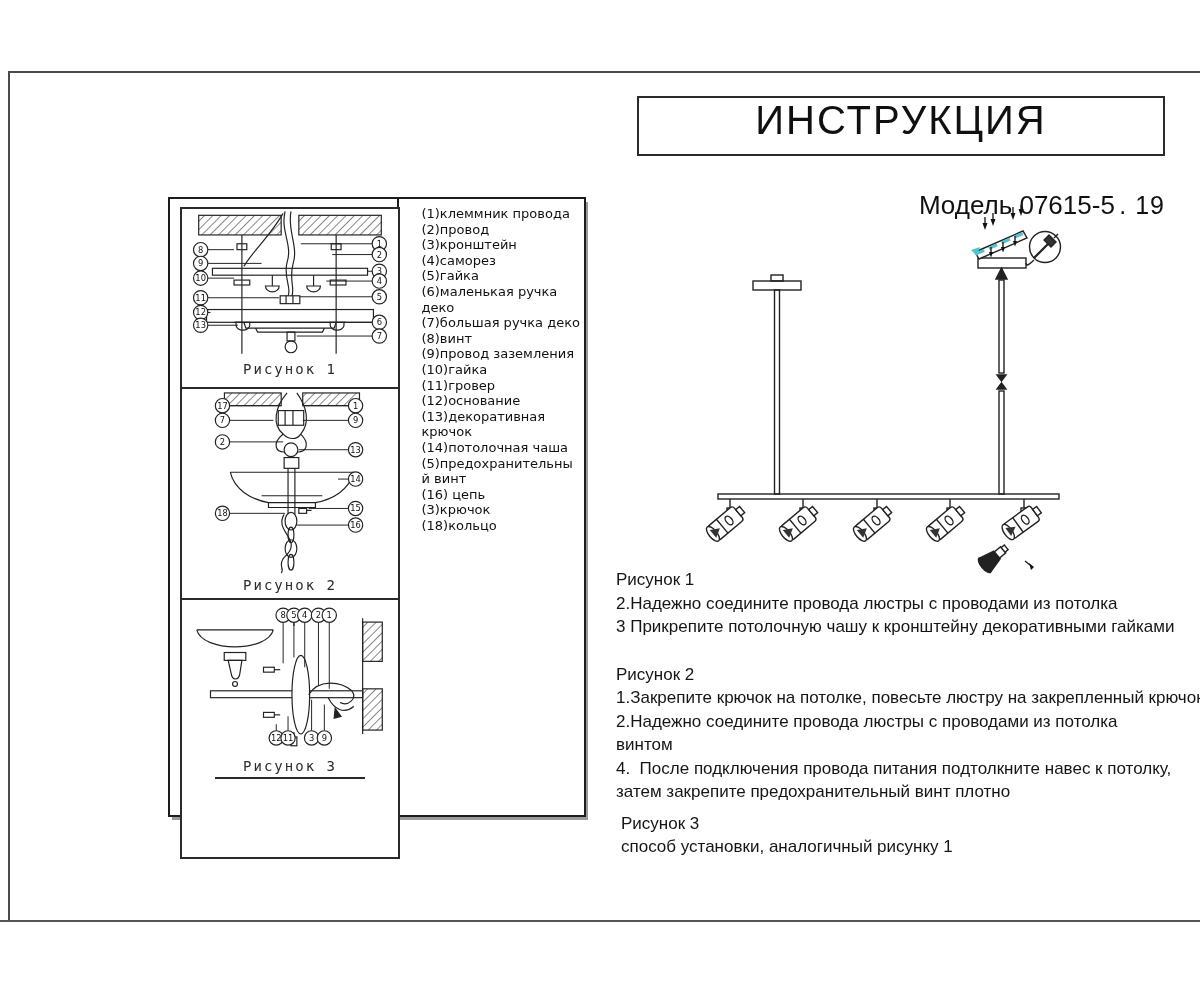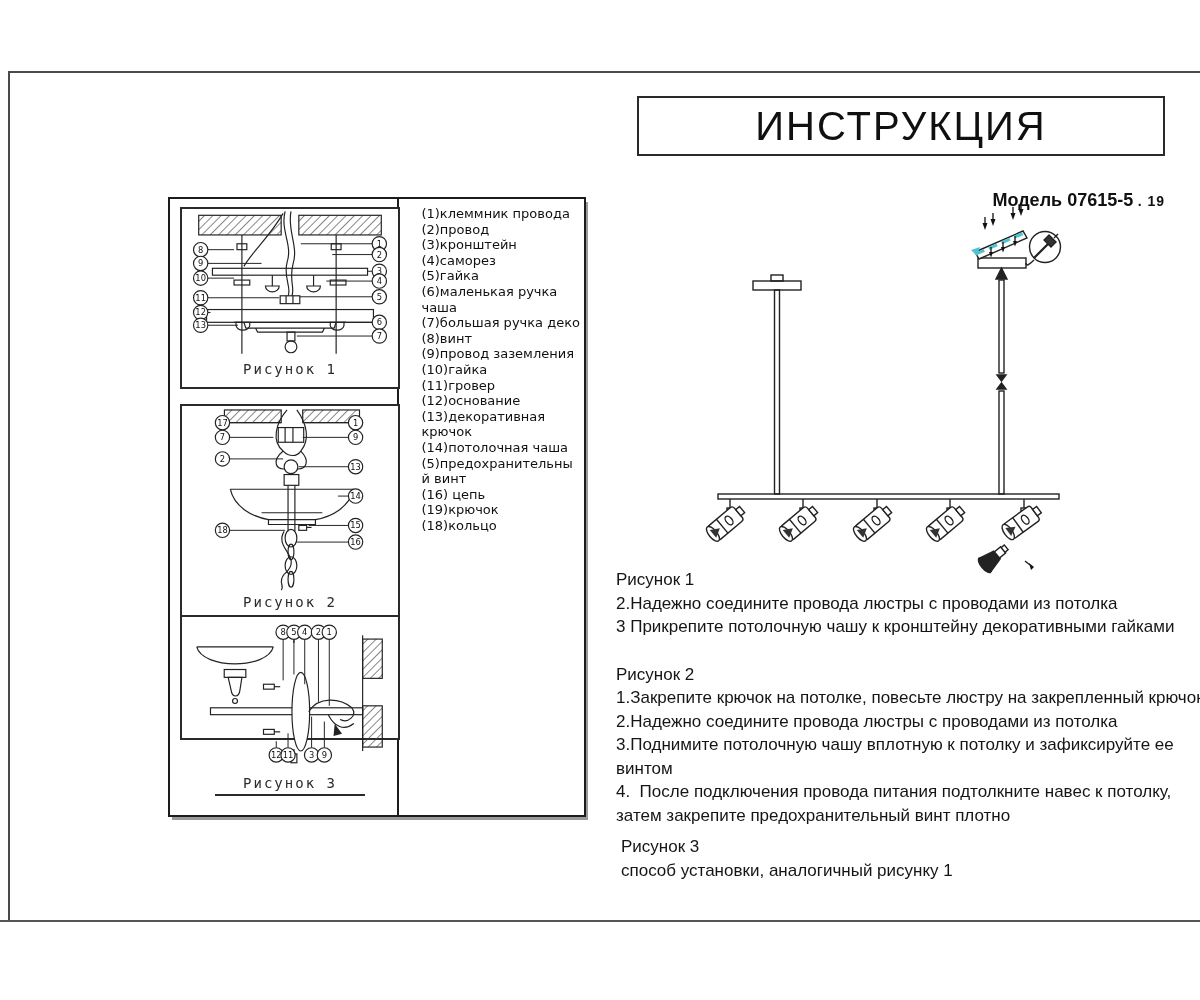--- a/index.html
+++ b/index.html
@@ -14,40 +14,40 @@
   .rule-bottom{left:0px;top:920px;width:1200px;height:2px;background:#555}
 
   
   .panel{position:absolute;left:168px;top:197px;width:414px;height:616px;
          border:2px solid #1c1c1c;background:#fff;display:flex;
          box-shadow:3px 4px 0 -1px #9a9a9a}
   .figures-col{width:240px;position:relative}
   .figbox{position:absolute;left:10px;width:220px;border:2px solid #2a2a2a;
           background:#fff;box-sizing:border-box}
   .figbox1{top:8px;height:182px}
-  .figbox23{top:205px;height:336px}
+  .figbox23{top:188px;height:472px}
   .figbox svg{display:block;margin:2px auto 0}
   .figlabel{text-align:center;font-family:"DejaVu Sans Mono",monospace;
             font-size:14px;letter-spacing:2px;color:#2b2b2b;height:20px;line-height:20px}
   .figsep{border-top:2px solid #2a2a2a;margin:3px 0 4px}
   .lbl3-underline{width:150px;height:2px;background:#2a2a2a;margin:1px auto 0}
 
   .parts-col{flex:1;border-left:2px solid #1c1c1c;padding:7px 4px 0 22px;
              font-size:13px;line-height:15.6px;color:#111}
   .part-line{white-space:pre}
 
   
   .title-box{position:absolute;left:637px;top:96px;width:524px;height:56px;
-             border:2px solid #2a2a2a;display:flex;align-items:center;justify-content:center;background:#fff}
+             border:2px solid #2a2a2a;display:flex;align-items:flex-start;justify-content:center;background:#fff}
   .title-text{font-family:"Liberation Sans",sans-serif;font-size:40px;
               letter-spacing:2px;color:#101010}
   .model-line{position:absolute;left:625px;top:190px;width:540px;text-align:right;
               color:#101010;font-family:"Liberation Sans",sans-serif}
-  .model-prefix{font-size:18px;font-weight:700}
-  .model-suffix{font-size:14px;font-weight:700;letter-spacing:1px}
+  .model-prefix{font-size:26px;font-weight:400}
+  .model-suffix{font-size:25px;font-weight:400;letter-spacing:1px}
 
   
   .fixture{position:absolute;left:625px;top:205px}
 
   
   .instructions{position:absolute;left:616px;top:568px;width:578px;
                 font-family:"Liberation Sans",sans-serif;font-size:17px;
                 line-height:23.5px;color:#151515}
   .instr-line,.instr-heading{white-space:pre}
   .instr-section:nth-child(2){margin-top:24px}
@@ -266,34 +266,34 @@
       </div>
     </div>
 
     <div class="parts-col" id="parts-list">
         <div class="part-line">(1)клеммник провода</div>
         <div class="part-line">(2)провод</div>
         <div class="part-line">(3)кронштейн</div>
         <div class="part-line">(4)саморез</div>
         <div class="part-line">(5)гайка</div>
         <div class="part-line">(6)маленькая ручка</div>
-        <div class="part-line">чаша</div>
+        <div class="part-line">деко</div>
         <div class="part-line">(7)большая ручка деко</div>
         <div class="part-line">(8)винт</div>
         <div class="part-line">(9)провод заземления</div>
         <div class="part-line">(10)гайка</div>
         <div class="part-line">(11)гровер</div>
         <div class="part-line">(12)основание</div>
         <div class="part-line">(13)декоративная</div>
         <div class="part-line">крючок</div>
         <div class="part-line">(14)потолочная чаша</div>
         <div class="part-line">(5)предохранительны</div>
         <div class="part-line">й винт</div>
         <div class="part-line">(16) цепь</div>
-        <div class="part-line">(19)крючок</div>
+        <div class="part-line">(3)крючок</div>
         <div class="part-line">(18)кольцо</div>
       </div>
   </section>
 
   <div class="title-box">
     <span class="title-text">ИНСТРУКЦИЯ</span>
   </div>
 
   <div class="model-line">
     <span class="model-prefix">Модель 07615-5</span>
@@ -418,21 +418,20 @@
   <div class="instructions" id="instructions">
       <div class="instr-section">
         <div class="instr-heading">Рисунок 1</div>
         <div class="instr-line">2.Надежно соедините провода люстры с проводами из потолка</div>
         <div class="instr-line">3 Прикрепите потолочную чашу к кронштейну декоративными гайками</div>
       </div>
       <div class="instr-section">
         <div class="instr-heading">Рисунок 2</div>
         <div class="instr-line">1.Закрепите крючок на потолке, повесьте люстру на закрепленный крючок</div>
         <div class="instr-line">2.Надежно соедините провода люстры с проводами из потолка</div>
-        <div class="instr-line">3.Поднимите потолочную чашу вплотную к потолку и зафиксируйте ее</div>
         <div class="instr-line">винтом</div>
         <div class="instr-line">4.  После подключения провода питания подтолкните навес к потолку,</div>
         <div class="instr-line">затем закрепите предохранительный винт плотно</div>
       </div>
       <div class="instr-section">
         <div class="instr-heading">Рисунок 3</div>
         <div class="instr-line">способ установки, аналогичный рисунку 1</div>
       </div>
     </div>
 </div>

